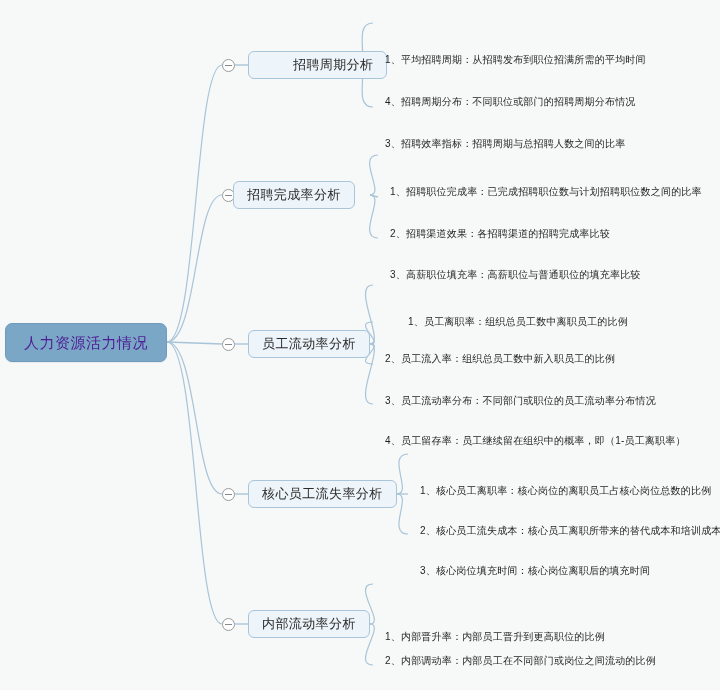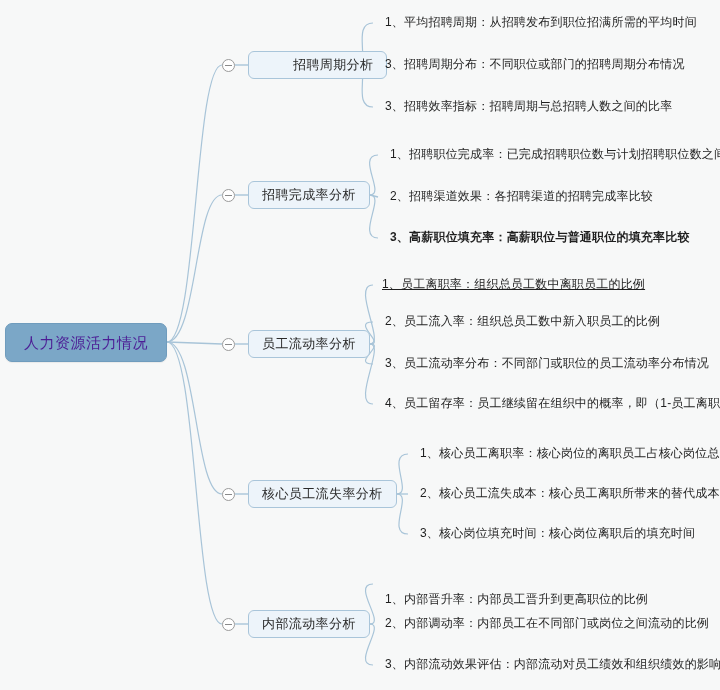--- a/index.html
+++ b/index.html
@@ -70,25 +70,26 @@
     position: absolute;
     left: 2px;
     top: 5px;
     width: 7px;
     height: 1px;
     background: #8a8a8a;
   }
   
   .leaf {
     position: absolute;
-    font-size: 12px;
+    font-size: 10px;
     color: #1f1f1f;
     line-height: 1.2;
     letter-spacing: 0.2px;
     white-space: nowrap;
+    margin-top: 39px;
   }
 </style>
 </head>
 <body>
 
 <div id="canvas">
   <svg id="connectors" viewBox="0 0 720 690" xmlns="http://www.w3.org/2000/svg">
       <path d="M167,342 C197.25,342 194.5,65 222,65" fill="none" stroke="#a8c4d8" stroke-width="1.2"></path>
       <path d="M235,65 L248,65" fill="none" stroke="#a8c4d8" stroke-width="1.4"></path>
       <path d="M356,65 C372,65 351,23 373,23" fill="none" stroke="#a8c4d8" stroke-width="1.2"></path>
@@ -115,30 +116,30 @@
       <path d="M370,624 C386,624 351,584 373,584" fill="none" stroke="#a8c4d8" stroke-width="1.2"></path>
       <path d="M370,624 L373,624" fill="none" stroke="#a8c4d8" stroke-width="1.3"></path>
       <path d="M370,624 C386,624 351,665 373,665" fill="none" stroke="#a8c4d8" stroke-width="1.2"></path>
     </svg>
 
   <div id="nodes">
       <div class="node root-node" style="left: 5px; top: 322.5px;"><span>人力资源活力情况</span></div>
       <div class="toggle" style="left: 222px; top: 58.5px;"></div>
       <div class="node branch-node" style="left: 248px; top: 50.5px; padding-left: 44px;"><span>招聘周期分析</span></div>
       <div class="leaf" style="left: 385px; top: 15px;">1、平均招聘周期：从招聘发布到职位招满所需的平均时间</div>
-      <div class="leaf" style="left: 385px; top: 57px;">3、招聘周期分布：不同职位或部门的招聘周期分布情况</div>
+      <div class="leaf" style="left: 385px; top: 57px;">4、招聘周期分布：不同职位或部门的招聘周期分布情况</div>
       <div class="leaf" style="left: 385px; top: 99px;">3、招聘效率指标：招聘周期与总招聘人数之间的比率</div>
       <div class="toggle" style="left: 222px; top: 188.5px;"></div>
-      <div class="node branch-node" style="left: 248px; top: 180.5px;"><span>招聘完成率分析</span></div>
+      <div class="node branch-node" style="left: 233px; top: 180.5px;"><span>招聘完成率分析</span></div>
       <div class="leaf" style="left: 390px; top: 147px;">1、招聘职位完成率：已完成招聘职位数与计划招聘职位数之间的比率</div>
       <div class="leaf" style="left: 390px; top: 189px;">2、招聘渠道效果：各招聘渠道的招聘完成率比较</div>
-      <div class="leaf" style="left: 390px; top: 230px; font-weight: bold;">3、高薪职位填充率：高薪职位与普通职位的填充率比较</div>
+      <div class="leaf" style="left: 390px; top: 230px;">3、高薪职位填充率：高薪职位与普通职位的填充率比较</div>
       <div class="toggle" style="left: 222px; top: 337.5px;"></div>
       <div class="node branch-node" style="left: 248px; top: 329.5px;"><span>员工流动率分析</span></div>
-      <div class="leaf" style="left: 382px; top: 277px; text-decoration: underline;">1、员工离职率：组织总员工数中离职员工的比例</div>
+      <div class="leaf" style="left: 408px; top: 277px;">1、员工离职率：组织总员工数中离职员工的比例</div>
       <div class="leaf" style="left: 385px; top: 314px;">2、员工流入率：组织总员工数中新入职员工的比例</div>
       <div class="leaf" style="left: 385px; top: 356px;">3、员工流动率分布：不同部门或职位的员工流动率分布情况</div>
       <div class="leaf" style="left: 385px; top: 396px;">4、员工留存率：员工继续留在组织中的概率，即（1-员工离职率）</div>
       <div class="toggle" style="left: 222px; top: 487.5px;"></div>
       <div class="node branch-node" style="left: 248px; top: 479.5px;"><span>核心员工流失率分析</span></div>
       <div class="leaf" style="left: 420px; top: 446px;">1、核心员工离职率：核心岗位的离职员工占核心岗位总数的比例</div>
       <div class="leaf" style="left: 420px; top: 486px;">2、核心员工流失成本：核心员工离职所带来的替代成本和培训成本</div>
       <div class="leaf" style="left: 420px; top: 526px;">3、核心岗位填充时间：核心岗位离职后的填充时间</div>
       <div class="toggle" style="left: 222px; top: 617.5px;"></div>
       <div class="node branch-node" style="left: 248px; top: 609.5px;"><span>内部流动率分析</span></div>

